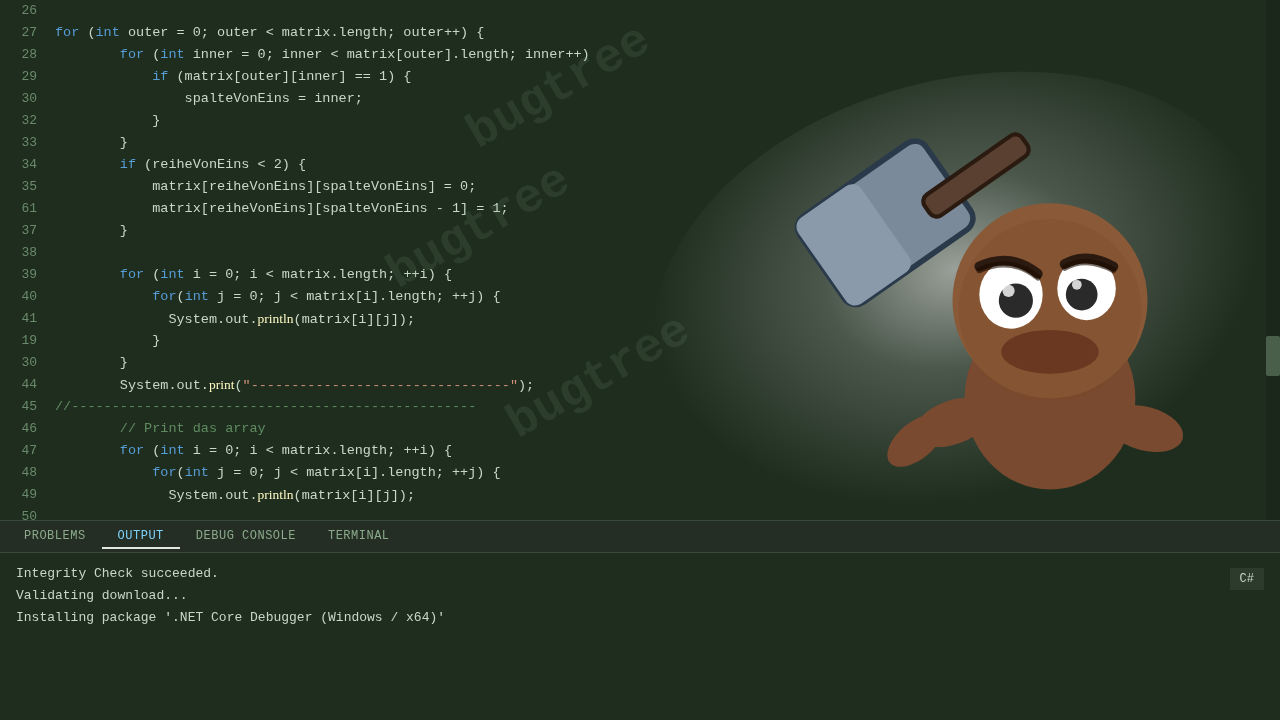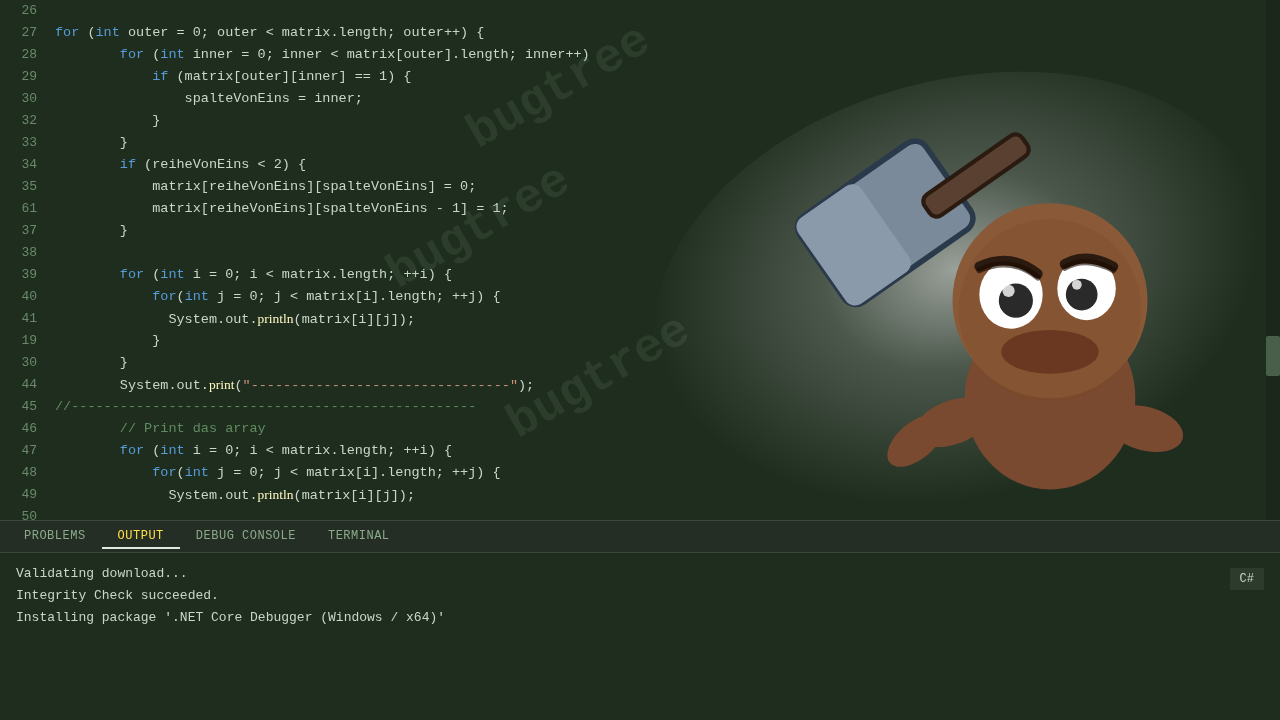--- a/index.html
+++ b/index.html
@@ -138,21 +138,21 @@
       padding: 4px 16px;
       font-size: 12px;
       color: #8aaa8a;
       cursor: pointer;
       border-bottom: 2px solid transparent;
       text-transform: uppercase;
       letter-spacing: 0.5px;
     }
 
     .panel-tab.active {
-      color: #fde047;
+      color: #7dd3fc;
       border-bottom: 2px solid #e0e8e0;
     }
 
     
     #lang-indicator {
       position: absolute;
       right: 16px;
       top: 568px;
       background: #2d3b2d;
       color: #c8d8c8;
@@ -386,17 +386,17 @@
 <div id="bottom-panel">
 
   <div id="panel-tabs">
     <div class="panel-tab">PROBLEMS</div>
     <div class="panel-tab active">OUTPUT</div>
     <div class="panel-tab">DEBUG CONSOLE</div>
     <div class="panel-tab">TERMINAL</div>
   </div>
 
   <div id="output-content">
+    <div>Integrity Check succeeded.</div>
     <div>Validating download...</div>
-    <div>Integrity Check succeeded.</div>
     <div>Installing package '.NET Core Debugger (Windows / x64)'</div>
   </div>
 </div>
 
 </body></html>

